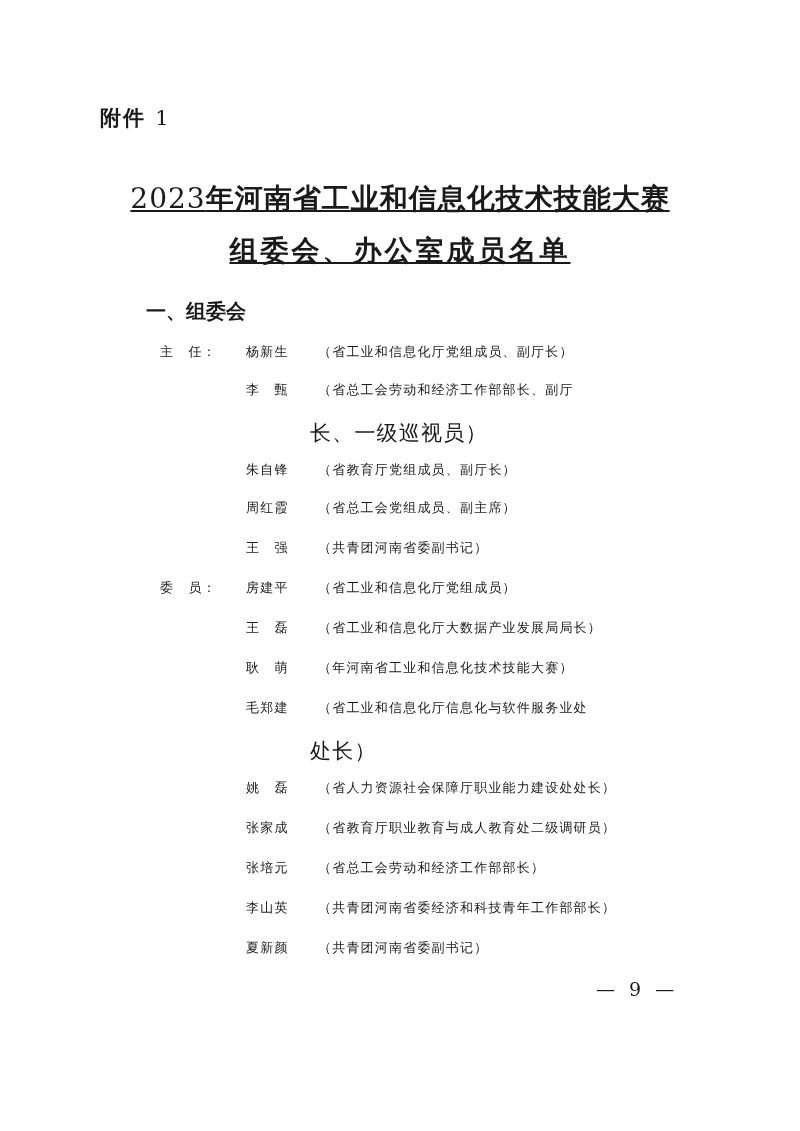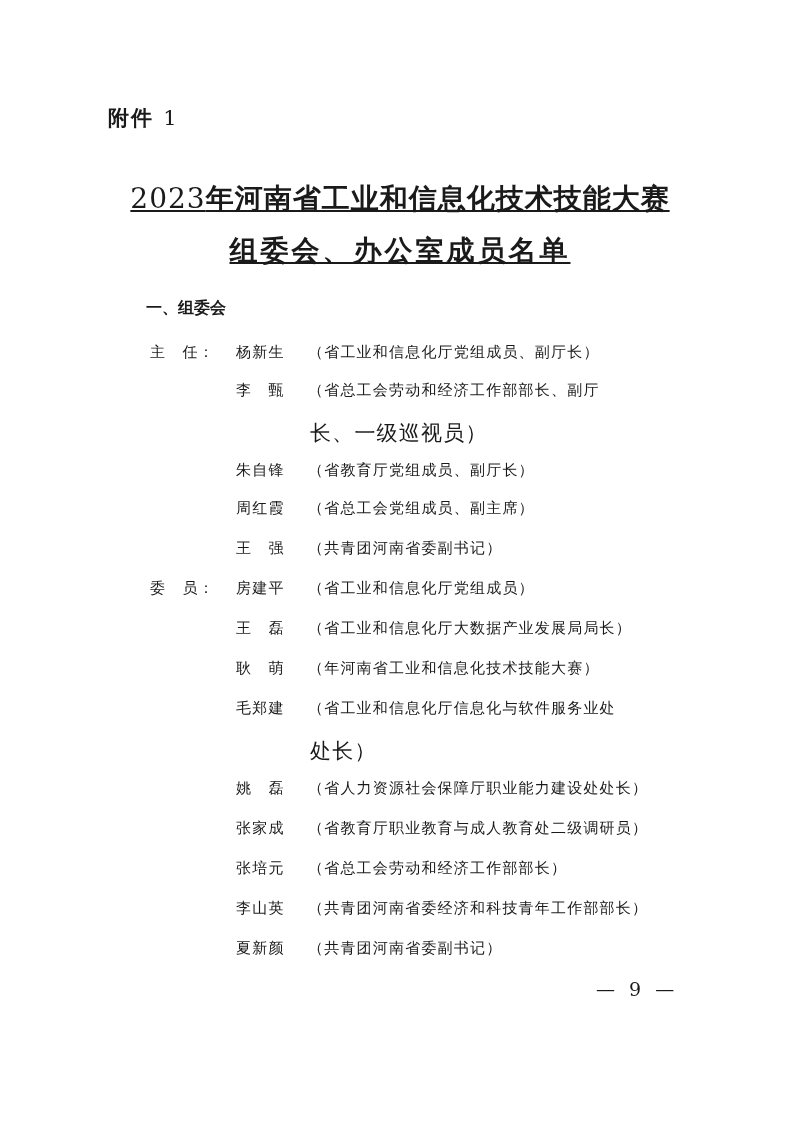--- a/index.html
+++ b/index.html
@@ -1,28 +1,28 @@
 <!DOCTYPE html>
 <html><head>
 <meta charset="utf-8">
 <style>
   html, body { margin: 0; padding: 0; background: #ffffff; }
   body { width: 800px; height: 1131px; position: relative; overflow: hidden;
          font-family: "DejaVu Serif", "Liberation Serif", serif; color: #1a1a1a; }
-  .attachment { position: absolute; left: 108px; top: 104px; font-size: 21px;
+  .attachment { position: absolute; left: 100px; top: 104px; font-size: 21px;
                 font-family: "DejaVu Sans", "Liberation Sans", sans-serif; font-weight: bold; letter-spacing: 2px; }
   .attachment .num { font-family: "DejaVu Serif", serif; font-weight: normal; }
   .title { position: absolute; left: 0; width: 800px; text-align: center; font-size: 28px;
            font-family: "DejaVu Sans", "Liberation Sans", sans-serif; font-weight: bold; letter-spacing: 1px; text-decoration: underline; }
   .title1 { top: 180px; }
   .title1 .yr { font-family: "DejaVu Serif", serif; font-weight: normal; }
   .title2 { top: 232px; letter-spacing: 3px; }
-  .section { position: absolute; left: 146px; top: 298px; font-size: 16px;
+  .section { position: absolute; left: 146px; top: 298px; font-size: 20px;
              font-family: "DejaVu Sans", "Liberation Sans", sans-serif; font-weight: bold; }
-  .row { position: absolute; left: 150px; font-size: 15px; white-space: nowrap; letter-spacing: 1.2px; }
+  .row { position: absolute; left: 160px; font-size: 13px; white-space: nowrap; letter-spacing: 1.2px; }
   .role { display: inline-block; width: 86px; }
   .name { display: inline-block; width: 72px; }
   .cont { position: absolute; left: 310px; font-size: 21px; white-space: nowrap; letter-spacing: 1.2px; }
   .pagenum { position: absolute; left: 596px; top: 978px; font-size: 19px; letter-spacing: 4px; }
 </style>
 </head>
 <body>
 
 <div class="attachment">
   <span>附件</span>

